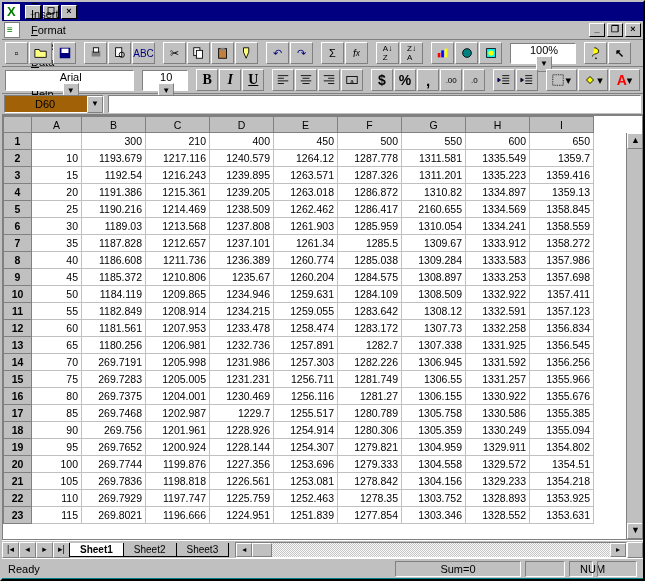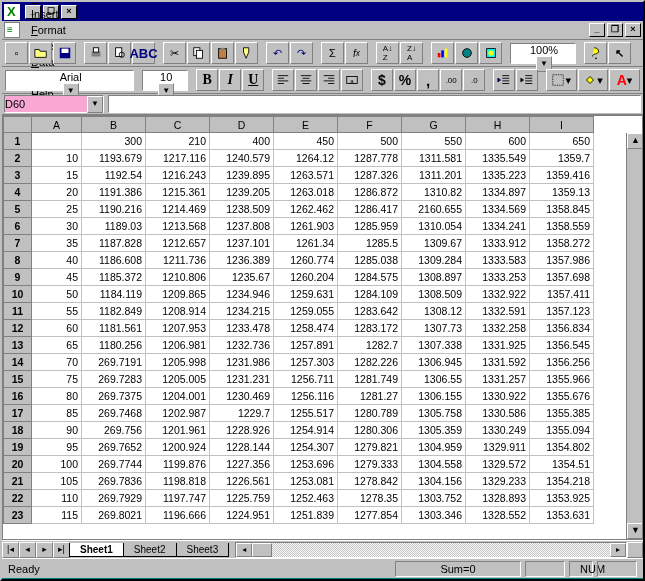--- a/index.html
+++ b/index.html
@@ -119,26 +119,27 @@
   .formula-bar {
     background: #c0c0c0;
     height: 21px;
     display: flex;
     align-items: center;
     border-bottom: 1px solid #808080;
     padding: 1px 2px;
   }
   .name-box {
     width: 100px;
-    background: #f9a8d4;
+    background: #a16207;
     border: 1px solid;
     border-color: #808080 #fff #fff #808080;
     height: 18px;
     display:flex;
     align-items:center;
+    padding-left: 30px;
   }
   .formula-input {
     flex:1;
     background:#fff;
     border:1px solid;
     border-color:#808080 #fff #fff #808080;
     height:18px;
     margin-left:4px;
   }
   .grid-area {
@@ -298,21 +299,21 @@
         <rect x="3" y="6" width="10" height="6" fill="#808080"></rect>
         <rect x="5" y="2" width="6" height="5" fill="#fff" stroke="#000"></rect>
       </svg>
     </div>
   <div class="tbtn">
       <svg viewBox="0 0 16 16">
         <rect x="3" y="2" width="7" height="10" fill="#fff" stroke="#000"></rect>
         <circle cx="10" cy="10" r="3" fill="none" stroke="#000"></circle>
       </svg>
     </div>
-  <div class="tbtn" style="font-size:13px;font-weight:bold;color:#000080">ABC</div>
+  <div class="tbtn" style="font-size:10px;font-weight:normal;color:#000080">ABC</div>
   <div class="tgap"></div>
   <div class="tbtn">✂</div>
   <div class="tbtn">
       <svg viewBox="0 0 16 16">
         <rect x="2" y="2" width="7" height="9" fill="#fff" stroke="#000"></rect>
         <rect x="5" y="5" width="7" height="9" fill="#fff" stroke="#000"></rect>
       </svg>
     </div>
   <div class="tbtn">
       <svg viewBox="0 0 16 16">

